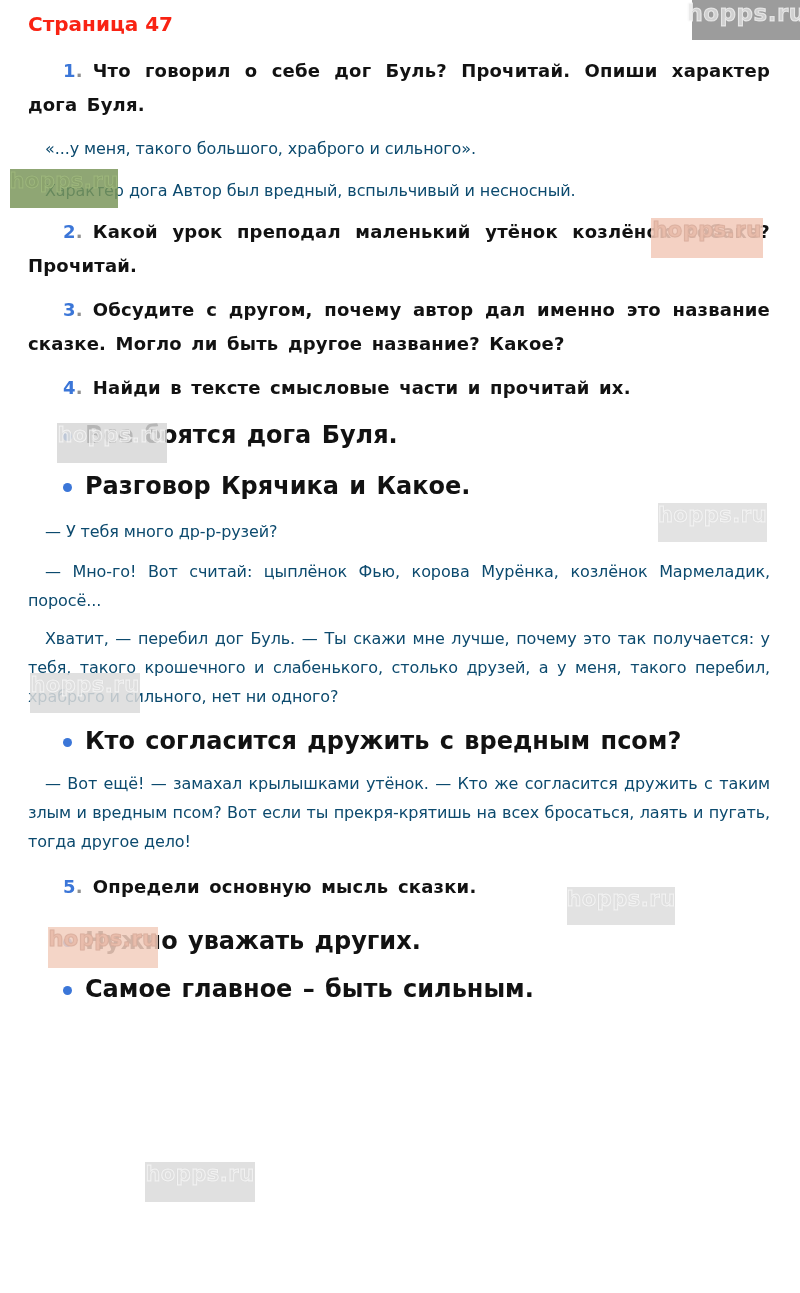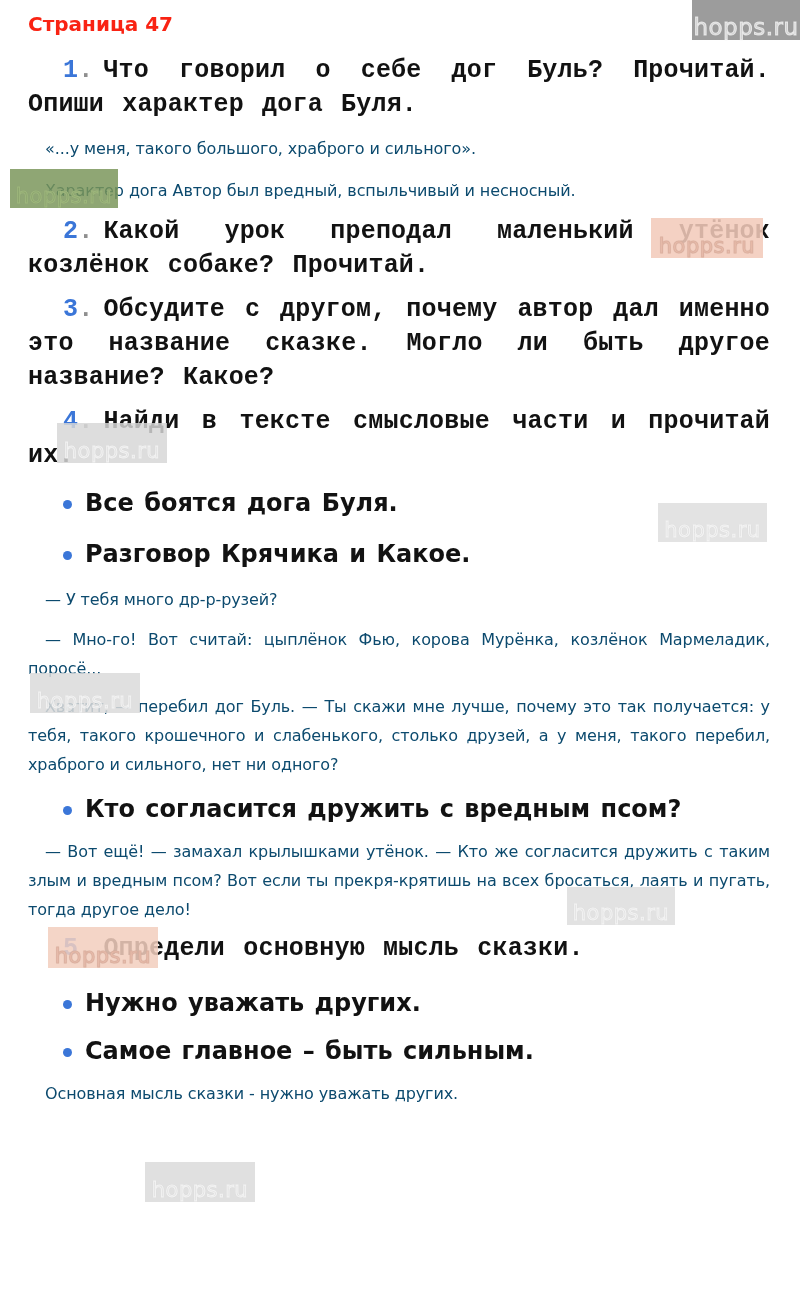--- a/index.html
+++ b/index.html
@@ -12,49 +12,49 @@
     font-family:"DejaVu Sans",sans-serif;
     color:#1c1c1c;
     overflow:hidden;
   }
   .page-title{
     color:#f92313;
     font-size:20px;line-height:30px;font-weight:700;
   }
   
   .q{
-    font-size:25px;line-height:34px;font-weight:700;color:#121212;
-    text-align:justify;text-indent:35px;word-spacing:3px;letter-spacing:.2px;font-family:Liberation Mono, monospace;
+    font-size:18px;line-height:34px;font-weight:700;color:#121212;
+    text-align:justify;text-indent:35px;word-spacing:3px;letter-spacing:.2px;
   }
   .q-num{color:#3b76d8;}
   .q-dot{color:#8f8f8f;margin-right:10px;}
   
   .para{
     font-size:16px;line-height:29px;color:#0c4a6e;
     text-align:justify;text-indent:17px;letter-spacing:-.1px;
   }
   .oneline{white-space:nowrap;text-align:left;}
   
   .bullet{
     margin-left:35px;font-size:24px;line-height:32px;font-weight:700;color:#121212;
     word-spacing:2px;
   }
   .bullet .dot{
     display:inline-block;width:9px;height:9px;border-radius:50%;
     background:#3b76d8;margin-right:13px;margin-bottom:2px;
   }
   
-  .mt4{margin-top:8px}.mt9{margin-top:9px}.mt10{margin-top:10px}
+  .mt4{margin-top:14px}.mt9{margin-top:9px}.mt10{margin-top:10px}
   .mt11{margin-top:11px}.mt12{margin-top:12px}.mt13{margin-top:13px}
   .mt14{margin-top:14px}.mt15{margin-top:15px}.mt16{margin-top:16px}
   .mt19{margin-top:19px}.mt21{margin-top:21px}
   
   .wm{
-    position:absolute;display:flex;align-items:flex-end;justify-content:center;
-    font-size:21px;letter-spacing:.5px;font-weight:400;
+    position:absolute;display:flex;align-items:flex-start;justify-content:center;
+    font-size:21px;letter-spacing:.5px;font-weight:700;
     color:rgba(255,255,255,0.55);
     -webkit-text-stroke:1px rgba(255,255,255,0.65);
     text-shadow:0 0 1px rgba(110,110,110,0.35);
     pointer-events:none;
   }
   .wm-1{left:692px;top:0;width:108px;height:40px;background:#9c9c9c;font-size:23px;color:rgba(255,255,255,0.6);}
   .wm-2{left:10px;top:169px;width:108px;height:39px;background:rgba(121,149,89,0.84);color:rgba(140,165,110,0.9);-webkit-text-stroke:1px rgba(160,185,125,0.9);}
   .wm-3{left:651px;top:218px;width:112px;height:40px;background:rgba(242,202,186,0.87);color:rgba(235,190,172,0.95);-webkit-text-stroke:1px rgba(220,175,158,0.9);}
   .wm-4{left:57px;top:423px;width:110px;height:40px;background:rgba(215,215,215,0.84);}
   .wm-5{left:658px;top:503px;width:109px;height:39px;background:rgba(222,222,222,0.84);}
@@ -107,21 +107,20 @@
   <div class="q mt4">
     <span class="q-num">5</span><span class="q-dot">.</span><span>Определи основную мысль сказки.</span>
   </div>
 
   <div class="bullet mt21">
     <span class="dot"></span><span>Нужно уважать других.</span>
   </div>
   <div class="bullet mt16">
     <span class="dot"></span><span>Самое главное – быть сильным.</span>
   </div>
-  <div class="para oneline mt12">Основная мысль сказки - нужно уважать других.</div>
 
   <div class="wm wm-1">
       <span>hopps.ru</span>
     </div>
   <div class="wm wm-2">
       <span>hopps.ru</span>
     </div>
   <div class="wm wm-3">
       <span>hopps.ru</span>
     </div>

